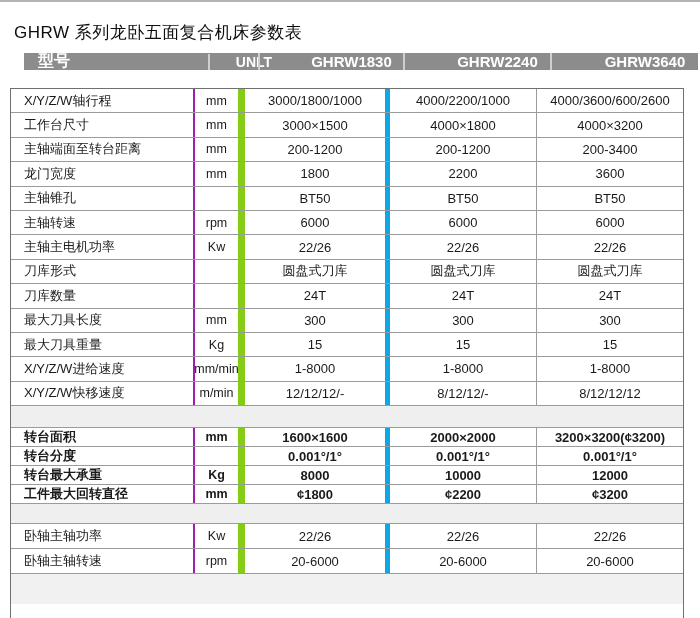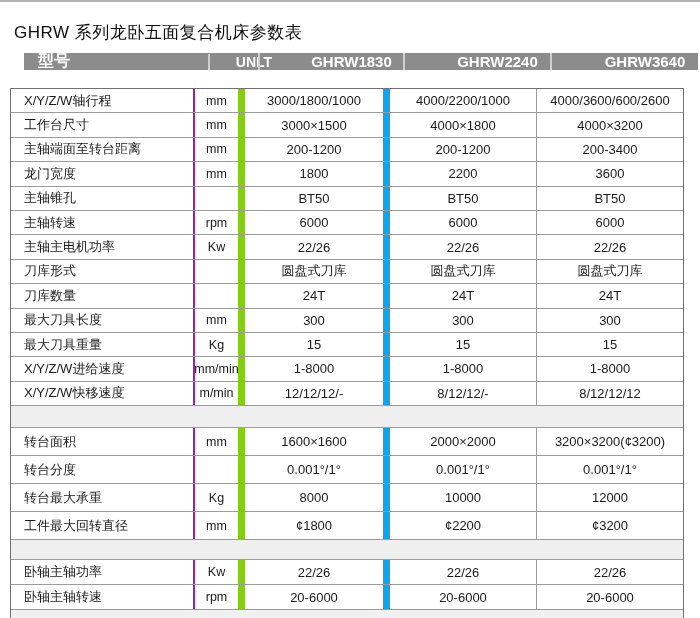--- a/index.html
+++ b/index.html
@@ -31,26 +31,26 @@
   .h-col   { border-left:2px solid #cfcfcf; }
   .h-c1 { width:145px; } .h-c2 { width:147px; } .h-c3 { flex:1; }
   
   .table-frame {
     position:absolute; left:10px; top:88px; width:674px; height:530px;
     border-top:1px solid #707070; border-left:1px solid #707070; border-right:1px solid #707070;
     background:transparent; overflow:hidden;
   }
   .row { display:flex; align-items:stretch; background:#ffffff; border-bottom:1px solid #9b9b9b; }
   .row.r0 { height:24.4px; }
-  .row.r1 { height:28px; }
+  .row.r1 { height:19px;font-weight:bold; }
   .row.r2 { height:25px; }
   .cell { display:flex; align-items:center; justify-content:center; font-size:13px; color:#1a1a1a; }
   .cell.name { width:184px; justify-content:flex-start; padding-left:13px; border-right:2px solid #a21caf; }
   .cell.unit { width:50px; border-right:7px solid #84cc16; font-size:12.5px; }
-  .cell.v0 { width:145px; border-right:7px solid #0ea5e9; }
+  .cell.v0 { width:145px; border-right:5px solid #0ea5e9; }
   .cell.v1 { width:147px; border-right:1px solid #9b9b9b; }
   .cell.v2 { flex:1; }
   
   .sep {
     margin-left:-11px; margin-right:-11px;
     background:#efefef; border-bottom:1px solid #9b9b9b;
   }
   .sep.s1 { height:22px; }
   .sep.s2 { height:20px; }
   .tail {

